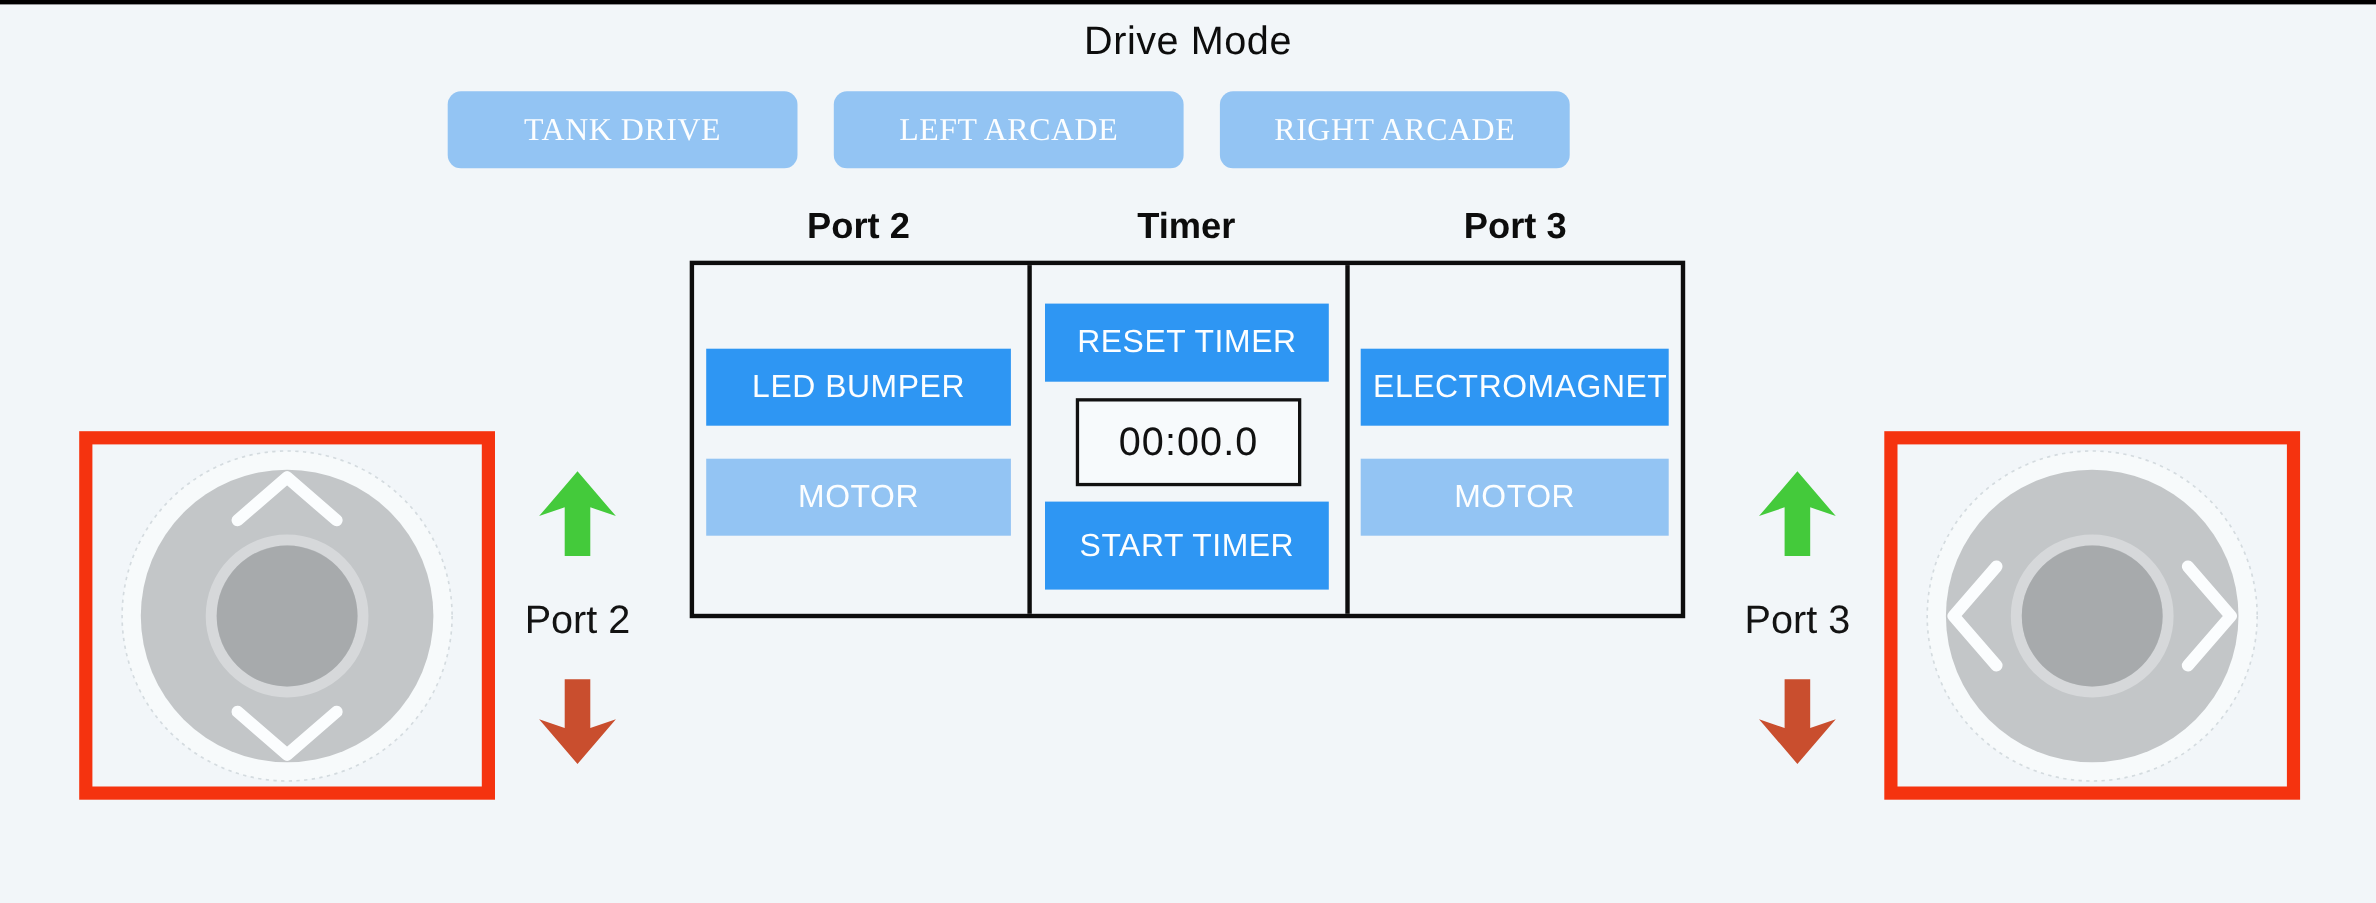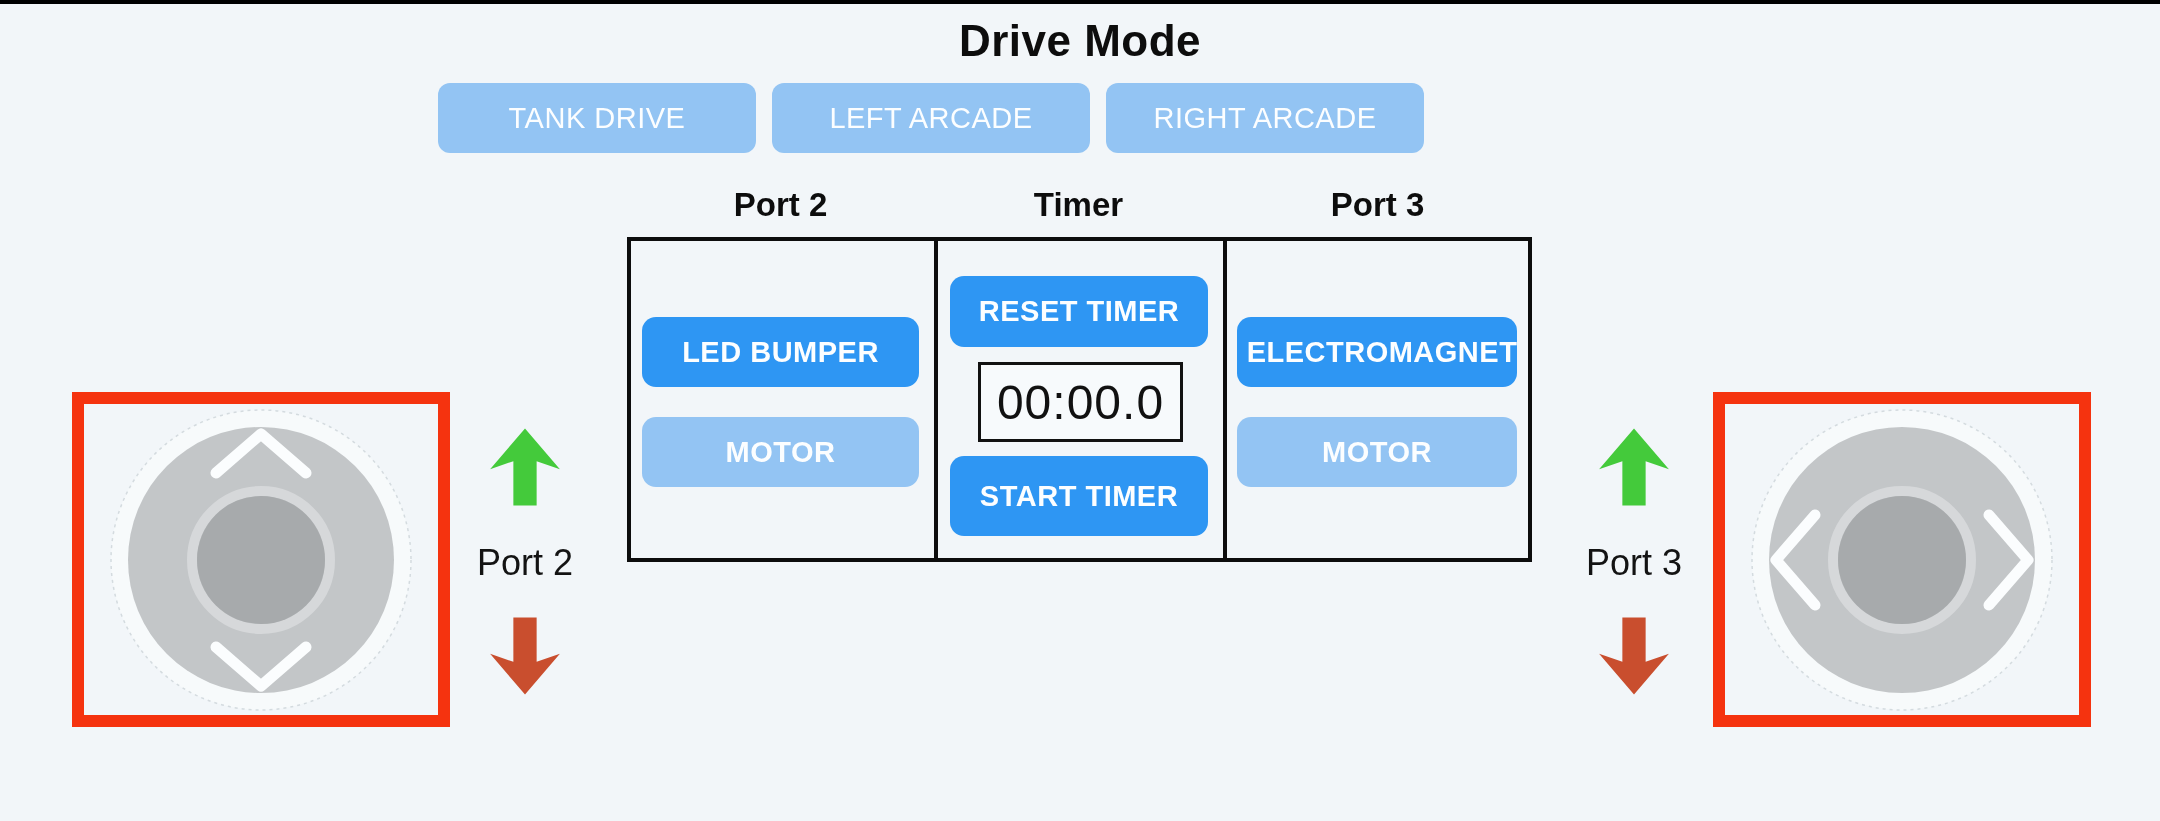--- a/index.html
+++ b/index.html
@@ -13,51 +13,51 @@
     --text-dark:#0d0d0d;
   }
   *{box-sizing:border-box;margin:0;padding:0;}
   html,body{margin:0;padding:0;background:var(--page-bg);}
   body{font-family:"Liberation Sans","DejaVu Sans",sans-serif;}
   .stage{position:relative;width:2160px;height:821px;background:var(--page-bg);overflow:hidden;}
 
   .topbar{position:absolute;left:0;top:0;width:2160px;height:4px;background:#000;}
 
   .title{position:absolute;left:0;right:0;top:16px;text-align:center;
-         font-size:44px;font-weight:bold;color:var(--text-dark);letter-spacing:0.5px;}
+         font-size:36px;font-weight:normal;color:var(--text-dark);letter-spacing:0.5px;}
 
-  .drive-row{position:absolute;left:438px;top:83px;display:flex;gap:16px;}
+  .drive-row{position:absolute;left:407px;top:83px;display:flex;gap:33px;font-family:Liberation Serif, serif;}
   .btn{border:none;cursor:pointer;color:#fcfeff;background:var(--inactive-blue);
        border-radius:12px;font-family:inherit;font-size:29px;line-height:1;
        display:flex;align-items:center;justify-content:center;letter-spacing:0.5px;}
   .drive-btn{width:318px;height:70px;}
   .btn.active{background:var(--active-blue);}
 
   .col-header{position:absolute;top:186px;text-align:center;font-size:33px;
               font-weight:bold;color:var(--text-dark);}
   .hdr-port2{left:627px;width:307px;}
   .hdr-timer{left:934px;width:289px;}
   .hdr-port3{left:1223px;width:309px;}
 
   .board{position:absolute;left:627px;top:237px;width:905px;height:325px;
          border:4px solid var(--table-border);}
   .divider{position:absolute;top:0;bottom:0;width:4px;background:var(--table-border);}
   .div-1{left:303px;} .div-2{left:592px;}
 
-  .board-btn{position:absolute;border-radius:14px;font-weight:bold;}
+  .board-btn{position:absolute;border-radius:0;}
   .led-bumper{left:642px;top:317px;width:277px;height:70px;}
   .motor-left{left:642px;top:417px;width:277px;height:70px;}
   .reset-timer{left:950px;top:276px;width:258px;height:71px;}
   .start-timer{left:950px;top:456px;width:258px;height:80px;}
   .electromagnet{left:1237px;top:317px;width:280px;height:70px;padding-left:10px;}
   .motor-right{left:1237px;top:417px;width:280px;height:70px;}
 
   .timer-display{position:absolute;left:978px;top:362px;width:205px;height:80px;
                  background:#f7fafc;border:3px solid #111;display:flex;align-items:center;
-                 justify-content:center;font-size:48px;color:#111;letter-spacing:1px;}
+                 justify-content:center;font-size:36px;color:#111;letter-spacing:1px;}
 
   .frame{position:absolute;width:378px;height:335px;border:12px solid var(--frame-red);
          display:flex;align-items:center;justify-content:center;}
   .frame-left{left:72px;top:392px;}
   .frame-right{left:1713px;top:392px;}
   .frame svg{display:block;}
 
   .indicator-arrow{position:absolute;width:76px;height:80px;}
   .ind-left-up{left:487px;top:427px;}
   .ind-left-down{left:487px;top:616px;}

